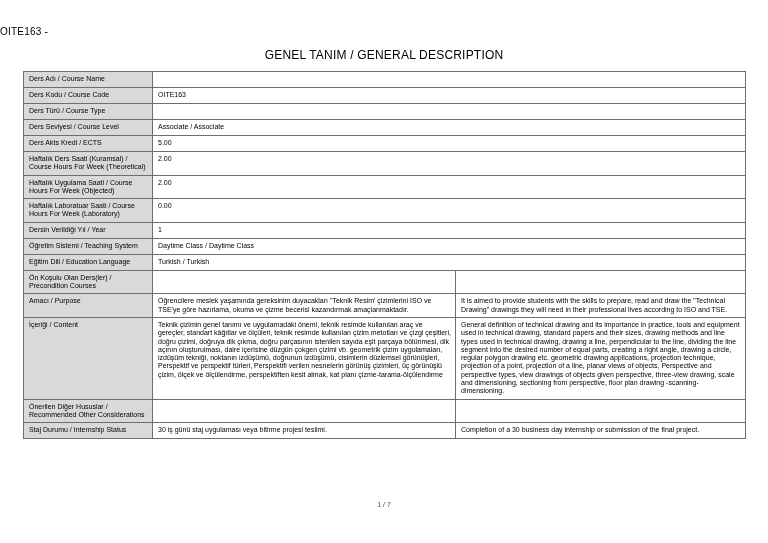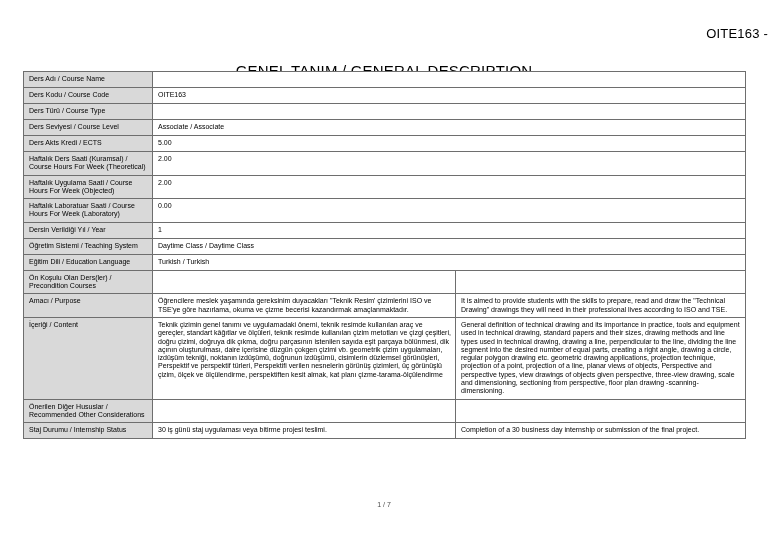--- a/index.html
+++ b/index.html
@@ -1,19 +1,19 @@
 <!DOCTYPE html>
 <html><head>
 <meta charset="utf-8">
 <style>
   html,body{margin:0;padding:0;background:#ffffff;}
   body{width:768px;height:543px;font-family:"Liberation Sans","DejaVu Sans",sans-serif;color:#000;}
   .page{position:relative;width:768px;height:543px;overflow:hidden;background:#fff;}
-  .doc-title{position:absolute;top:26px;left:0;width:100%;text-align:right;font-size:13px;letter-spacing:.2px;}
-  .section-heading{position:absolute;top:62px;left:0;width:100%;text-align:center;font-size:15px;letter-spacing:.2px;}
+  .doc-title{position:absolute;top:26px;left:0;width:100%;text-align:left;font-size:10px;letter-spacing:.2px;}
+  .section-heading{position:absolute;top:48px;left:0;width:100%;text-align:center;font-size:12px;letter-spacing:.2px;}
   table.course{position:absolute;top:71px;left:23px;width:722px;border-collapse:collapse;table-layout:fixed;}
   table.course td{
     border:1px solid #6e6e6e;
     vertical-align:top;
     font-size:7px;
     line-height:8.3px;
     padding:3px 4px 3px 5px;
     height:9px;
     word-wrap:break-word;
     overflow:hidden;

